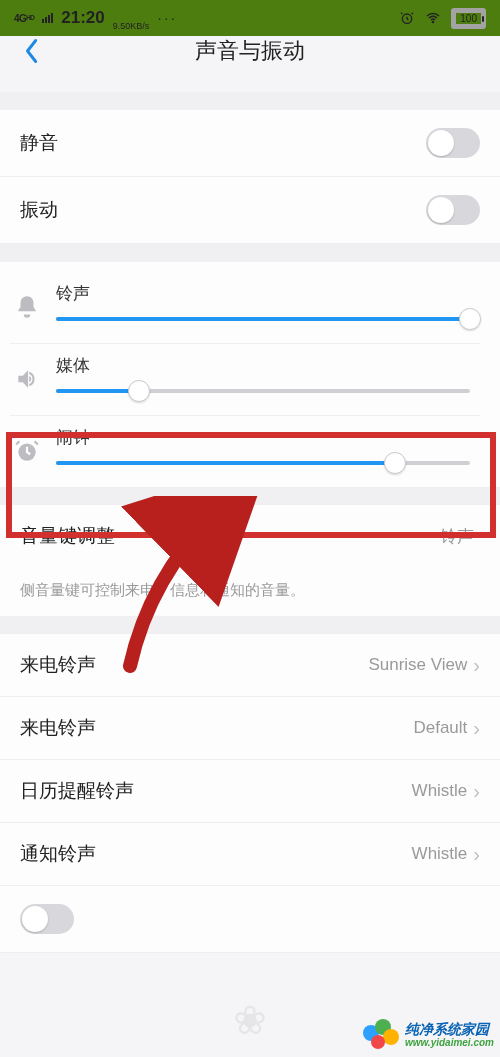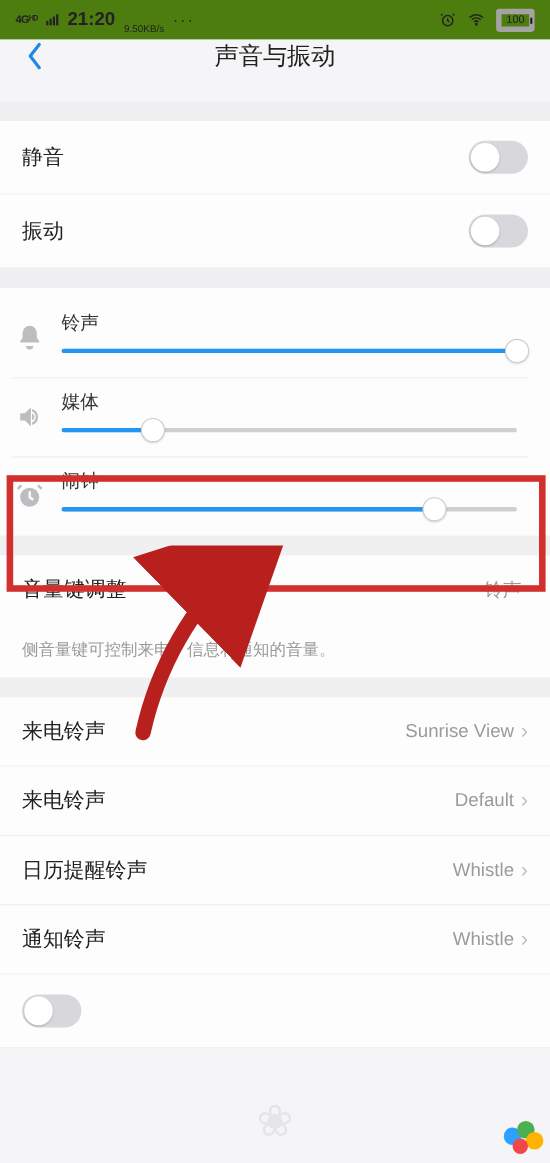--- a/index.html
+++ b/index.html
@@ -235,13 +235,17 @@
 
 <div class="faded-logo">❀</div>
 
 <div class="watermark">
   <div class="wm-blob">
     <span style="width:16px;height:16px;background:#2ea0ff;left:0;top:6px;"></span>
     <span style="width:16px;height:16px;background:#4caf50;left:12px;top:0;"></span>
     <span style="width:16px;height:16px;background:#ffb300;left:20px;top:10px;"></span>
     <span style="width:14px;height:14px;background:#f04848;left:8px;top:16px;"></span>
   </div>
+  <div class="wm-text">
+    <div class="cn">纯净系统家园</div>
+    <div class="url">www.yidaimei.com</div>
+  </div>
 </div>
 
 </body></html>

